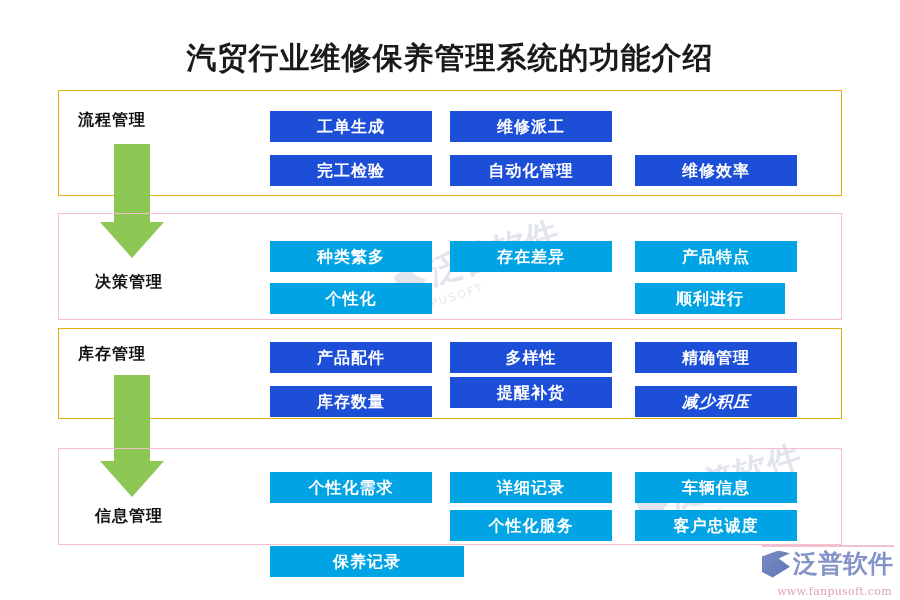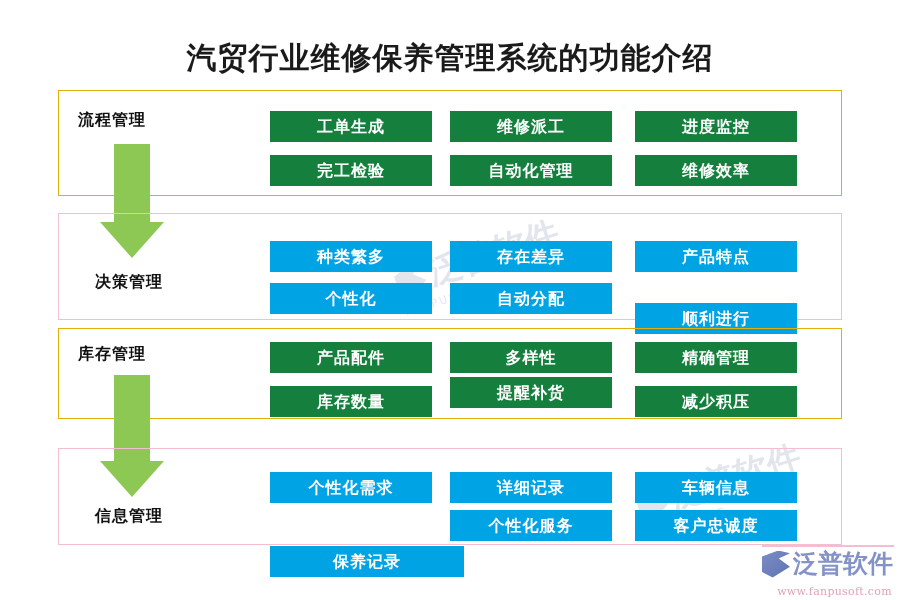--- a/index.html
+++ b/index.html
@@ -100,21 +100,21 @@
     line-height: 31px;
     text-align: center;
     font-size: 16px;
     font-weight: 700;
     color: #ffffff;
     font-family: "DejaVu Sans", "Liberation Sans", sans-serif;
     letter-spacing: 1px;
     white-space: nowrap;
     overflow: hidden;
   }
-  .chip.gold { background: #15803d; }
+  .chip.gold { background: #1d4ed8; }
   .chip.blue { background: #00A3E3; }
 
   
   #logo {
     position: absolute;
     left: 762px; top: 549px;
     width: 132px; height: 46px;
   }
   #logo .logo-row { display: flex; align-items: center; height: 30px; }
   #logo .logo-mark {
@@ -154,47 +154,45 @@
   <div id="watermark2">
     <span class="wm-mark"></span><span>泛普软件</span>
     <div class="wm-sub">FANPUSOFT</div>
   </div>
 
   <div class="section gold" style="top:90px;height:106px;"></div>
   <div class="cat-label" style="left:78px;top:110px;">流程管理</div>
 
   <div class="chip gold" style="left:270px;top:111px;width:162px;">工单生成</div>
   <div class="chip gold" style="left:450px;top:111px;width:162px;">维修派工</div>
-  <div class="chip gold" style="left:635px;top:111px;width:162px;">进度监控</div>
   <div class="chip gold" style="left:270px;top:155px;width:162px;">完工检验</div>
   <div class="chip gold" style="left:450px;top:155px;width:162px;">自动化管理</div>
   <div class="chip gold" style="left:635px;top:155px;width:162px;">维修效率</div>
 
   <div class="arrow-shaft" style="left:114px;top:144px;height:80px;"></div>
   <div class="arrow-head" style="left:100px;top:222px;"></div>
 
   <div class="section pink" style="top:213px;height:107px;"></div>
   <div class="cat-label" style="left:95px;top:272px;">决策管理</div>
 
   <div class="chip blue" style="left:270px;top:241px;width:162px;">种类繁多</div>
   <div class="chip blue" style="left:450px;top:241px;width:162px;">存在差异</div>
   <div class="chip blue" style="left:635px;top:241px;width:162px;">产品特点</div>
   <div class="chip blue" style="left:270px;top:283px;width:162px;">个性化</div>
-  <div class="chip blue" style="left:450px;top:283px;width:162px;">自动分配</div>
-  <div class="chip blue" style="left:635px;top:283px;width:162px;margin-top:20px;">顺利进行</div>
+  <div class="chip blue" style="left:635px;top:283px;width:150px;">顺利进行</div>
 
   <div class="section gold" style="top:328px;height:91px;"></div>
   <div class="cat-label" style="left:78px;top:344px;">库存管理</div>
 
   <div class="chip gold" style="left:270px;top:342px;width:162px;">产品配件</div>
   <div class="chip gold" style="left:450px;top:342px;width:162px;">多样性</div>
   <div class="chip gold" style="left:635px;top:342px;width:162px;">精确管理</div>
   <div class="chip gold" style="left:270px;top:386px;width:162px;">库存数量</div>
   <div class="chip gold" style="left:450px;top:377px;width:162px;">提醒补货</div>
-  <div class="chip gold" style="left:635px;top:386px;width:162px;">减少积压</div>
+  <div class="chip gold" style="left:635px;top:386px;width:162px;font-style:italic;">减少积压</div>
 
   <div class="arrow-shaft" style="left:114px;top:375px;height:88px;"></div>
   <div class="arrow-head" style="left:100px;top:461px;"></div>
 
   <div class="section pink" style="top:448px;height:97px;"></div>
   <div class="cat-label" style="left:95px;top:506px;">信息管理</div>
 
   <div class="chip blue" style="left:270px;top:472px;width:162px;">个性化需求</div>
   <div class="chip blue" style="left:450px;top:472px;width:162px;">详细记录</div>
   <div class="chip blue" style="left:635px;top:472px;width:162px;">车辆信息</div>

